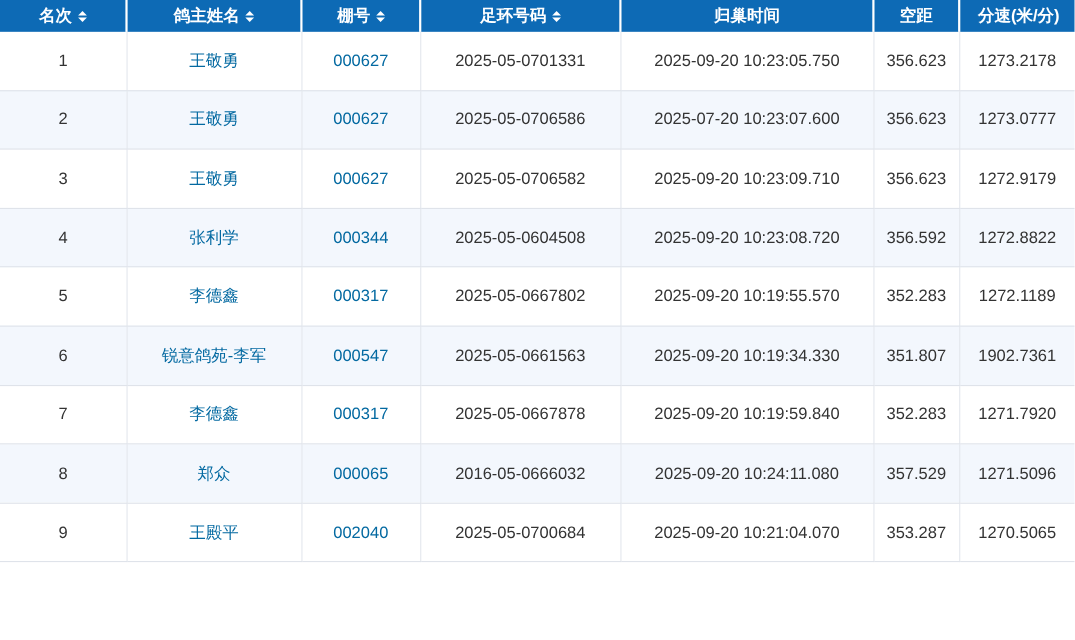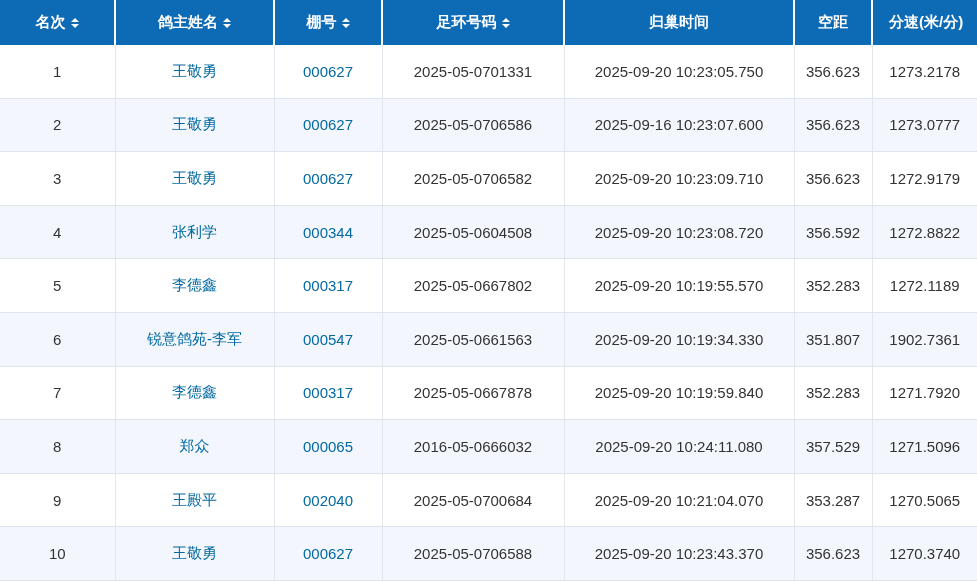--- a/index.html
+++ b/index.html
@@ -11,21 +11,21 @@
   table{
     width:977px;
     border-collapse:collapse;
     table-layout:fixed;
   }
   thead th{
     background:#0d6ab5;
     color:#ffffff;
     font-size:15px;
     font-weight:bold;
-    height:45px;
+    height:29px;
     text-align:center;
     vertical-align:middle;
     padding:0 16px;
     border-right:2px solid #ffffff;
     white-space:nowrap;
     cursor:pointer;
   }
   thead th:last-child{border-right:none;margin-top:32px;}
   tbody td{
     height:52.6px;
@@ -121,21 +121,21 @@
     <td><span>2025-09-20 10:23:05.750</span></td>
     <td><span>356.623</span></td>
     <td><span>1273.2178</span></td>
   </tr>
 
   <tr>
     <td><span>2</span></td>
     <td><a class="cell-link">王敬勇</a></td>
     <td><a class="cell-link">000627</a></td>
     <td><span>2025-05-0706586</span></td>
-    <td><span>2025-09-16 10:23:07.600</span></td>
+    <td><span>2025-07-20 10:23:07.600</span></td>
     <td><span>356.623</span></td>
     <td><span>1273.0777</span></td>
   </tr>
 
   <tr>
     <td><span>3</span></td>
     <td><a class="cell-link">王敬勇</a></td>
     <td><a class="cell-link">000627</a></td>
     <td><span>2025-05-0706582</span></td>
     <td><span>2025-09-20 10:23:09.710</span></td>
@@ -196,23 +196,14 @@
   <tr>
     <td><span>9</span></td>
     <td><a class="cell-link">王殿平</a></td>
     <td><a class="cell-link">002040</a></td>
     <td><span>2025-05-0700684</span></td>
     <td><span>2025-09-20 10:21:04.070</span></td>
     <td><span>353.287</span></td>
     <td><span>1270.5065</span></td>
   </tr>
 
-  <tr>
-    <td><span>10</span></td>
-    <td><a class="cell-link">王敬勇</a></td>
-    <td><a class="cell-link">000627</a></td>
-    <td><span>2025-05-0706588</span></td>
-    <td><span>2025-09-20 10:23:43.370</span></td>
-    <td><span>356.623</span></td>
-    <td><span>1270.3740</span></td>
-  </tr>
 </tbody>
 </table>
 
 </body></html>

